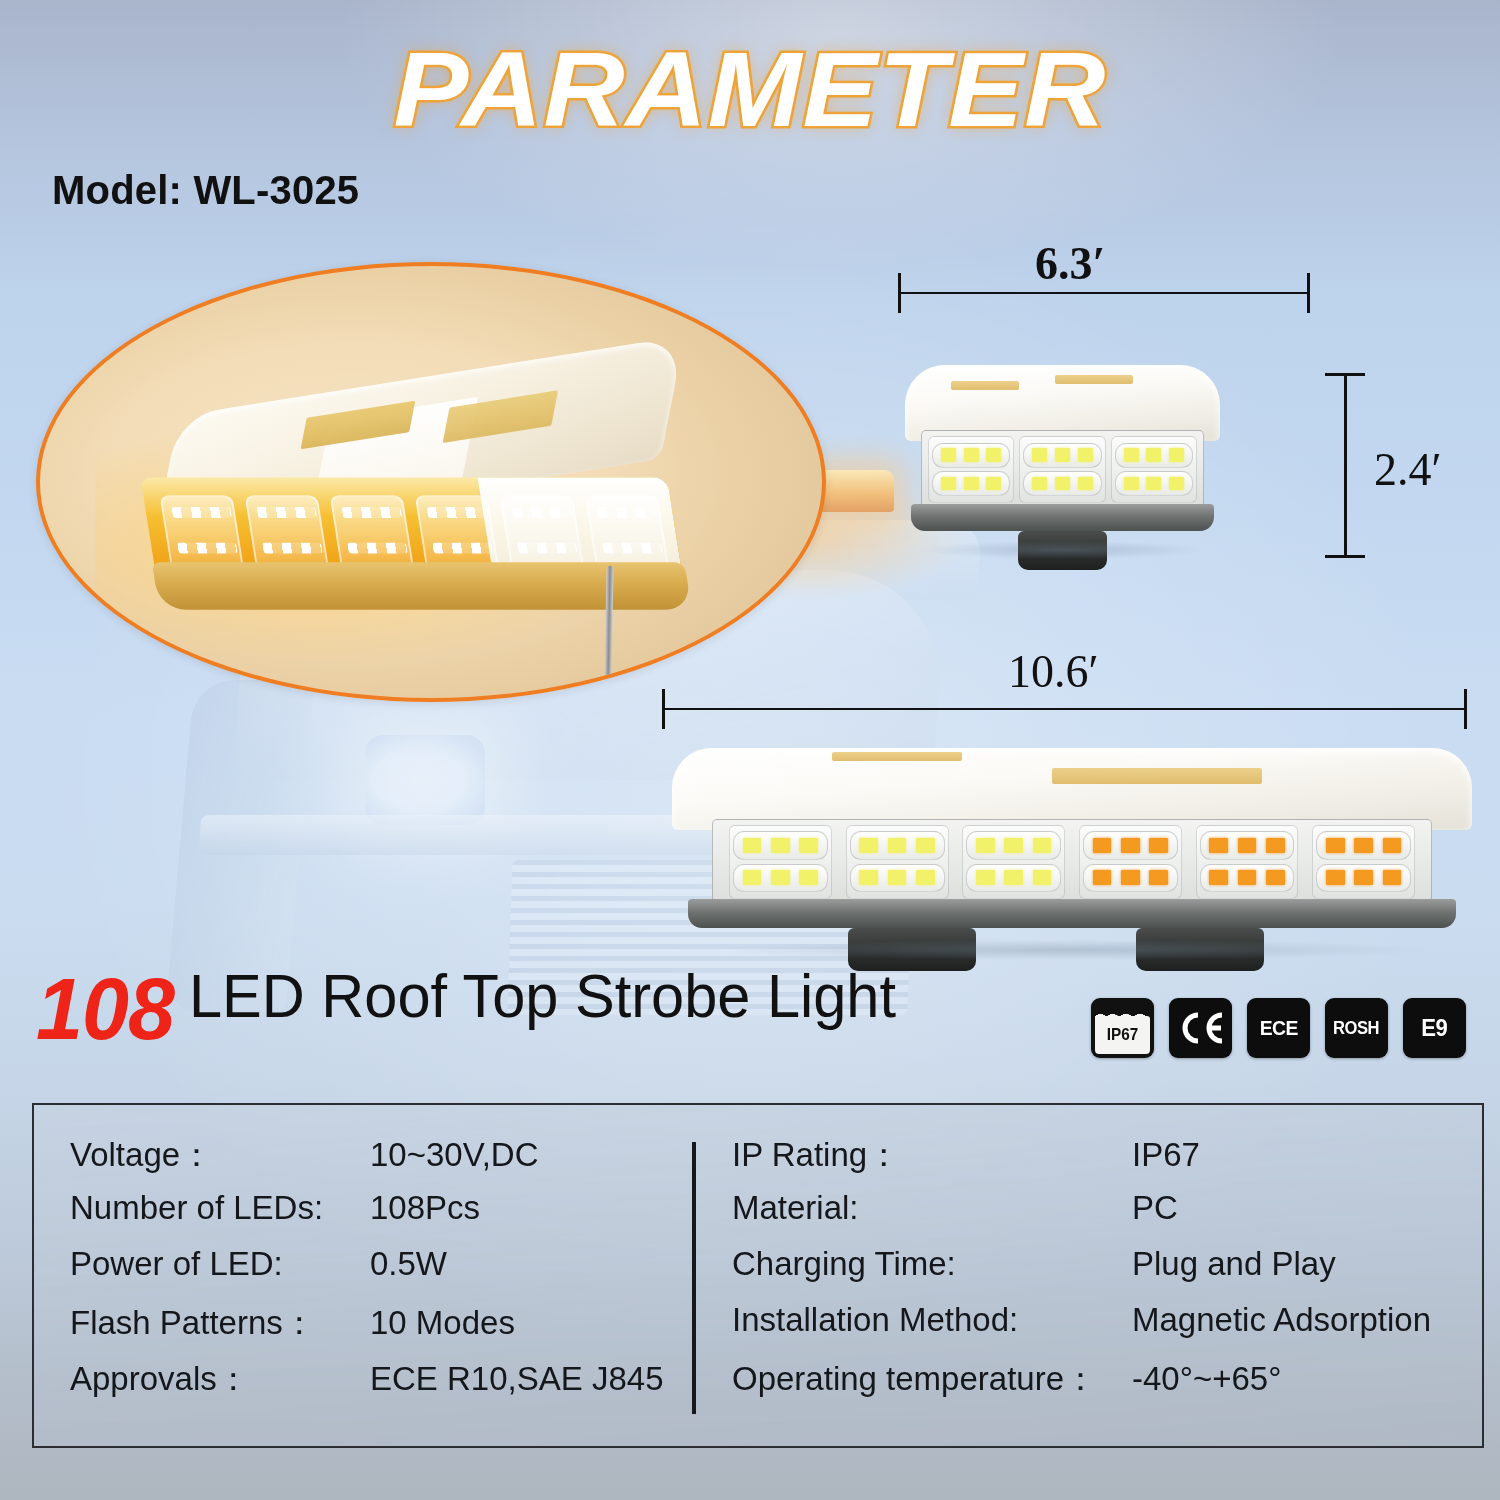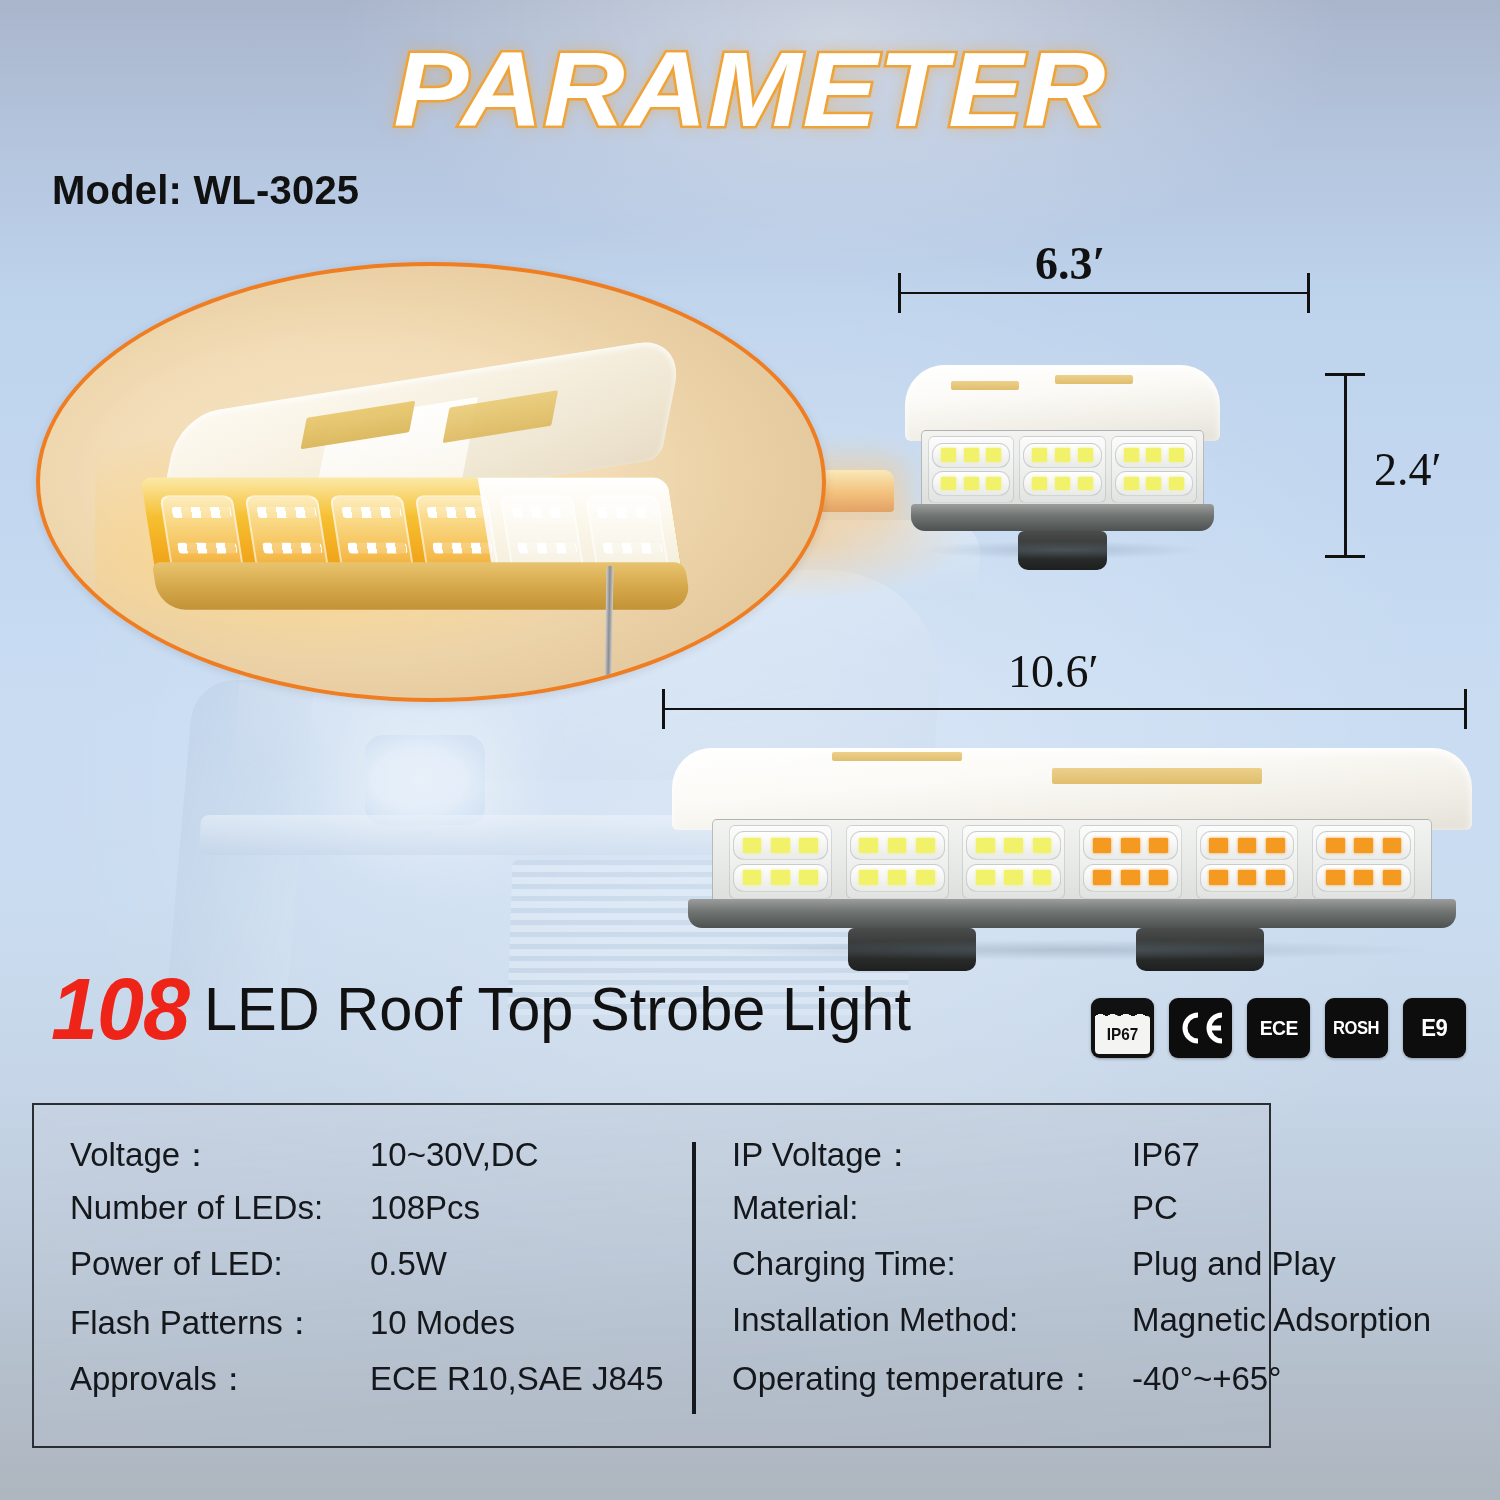--- a/index.html
+++ b/index.html
@@ -233,22 +233,22 @@
   .dim-v{ position:absolute; width:3px; background:#111; }
   .dim-v::before,.dim-v::after{
     content:""; position:absolute; left:-19px; width:40px; height:3px; background:#111;
   }
   .dim-v::before{ top:0; }
   .dim-v::after{ bottom:0; }
   .dim-label{ position:absolute; font-size:46px; color:#111; font-family:"Liberation Serif", serif; }
 
   
   .headline{
-    position:absolute; left:48px; top:965px;
-    display:flex; align-items:center; white-space:nowrap;
+    position:absolute; left:33px; top:965px;
+    display:flex; align-items:flex-start; white-space:nowrap;
   }
   .headline .num{
     font-size:88px; font-weight:bold; font-style:italic; color:#ef2419;
     letter-spacing:-1px; line-height:1;
     transform:scaleX(.96);
   }
   .headline .txt{
     font-size:62px; color:#111; margin-left:12px; line-height:1;
     transform:scaleX(.96); transform-origin:left;
   }
@@ -279,21 +279,21 @@
       radial-gradient(circle 9px at 10% 100%, #f4f4f2 99%, transparent 100%),
       radial-gradient(circle 9px at 32% 100%, #f4f4f2 99%, transparent 100%),
       radial-gradient(circle 9px at 56% 100%, #f4f4f2 99%, transparent 100%),
       radial-gradient(circle 9px at 82% 100%, #f4f4f2 99%, transparent 100%);
   }
   .badge.ip67 .wave span{ color:#111; font-size:17px; font-weight:bold; position:relative; z-index:2; transform:scaleX(.9); }
   .ce-glyph{ display:block; }
 
   
   .panel{
-    position:absolute; left:32px; top:1103px; width:1239px; height:345px;
+    position:absolute; left:32px; top:1103px; width:1452px; height:345px;
     border:2px solid #2a2e33;
     background:linear-gradient(175deg, rgba(200,210,224,.55), rgba(186,196,210,.48) 55%, rgba(176,185,198,.52));
     backdrop-filter:blur(1px);
     padding-left:12px;
   }
   .panel .divider{
     position:absolute; left:658px; top:37px; width:4px; height:272px; background:#15181c;
   }
   .col{ position:absolute; top:28px; }
   .col.left{ left:36px; width:610px; }
@@ -557,21 +557,21 @@
         <span class="v">10 Modes</span>
       </div>
       <div class="row">
         <span class="k">Approvals：</span>
         <span class="v">ECE R10,SAE J845</span>
       </div>
     </div>
 
     <div class="col right">
       <div class="row">
-        <span class="k">IP Voltage：</span>
+        <span class="k">IP Rating：</span>
         <span class="v">IP67</span>
       </div>
       <div class="row">
         <span class="k">Material:</span>
         <span class="v">PC</span>
       </div>
       <div class="row">
         <span class="k">Charging Time:</span>
         <span class="v">Plug and Play</span>
       </div>

